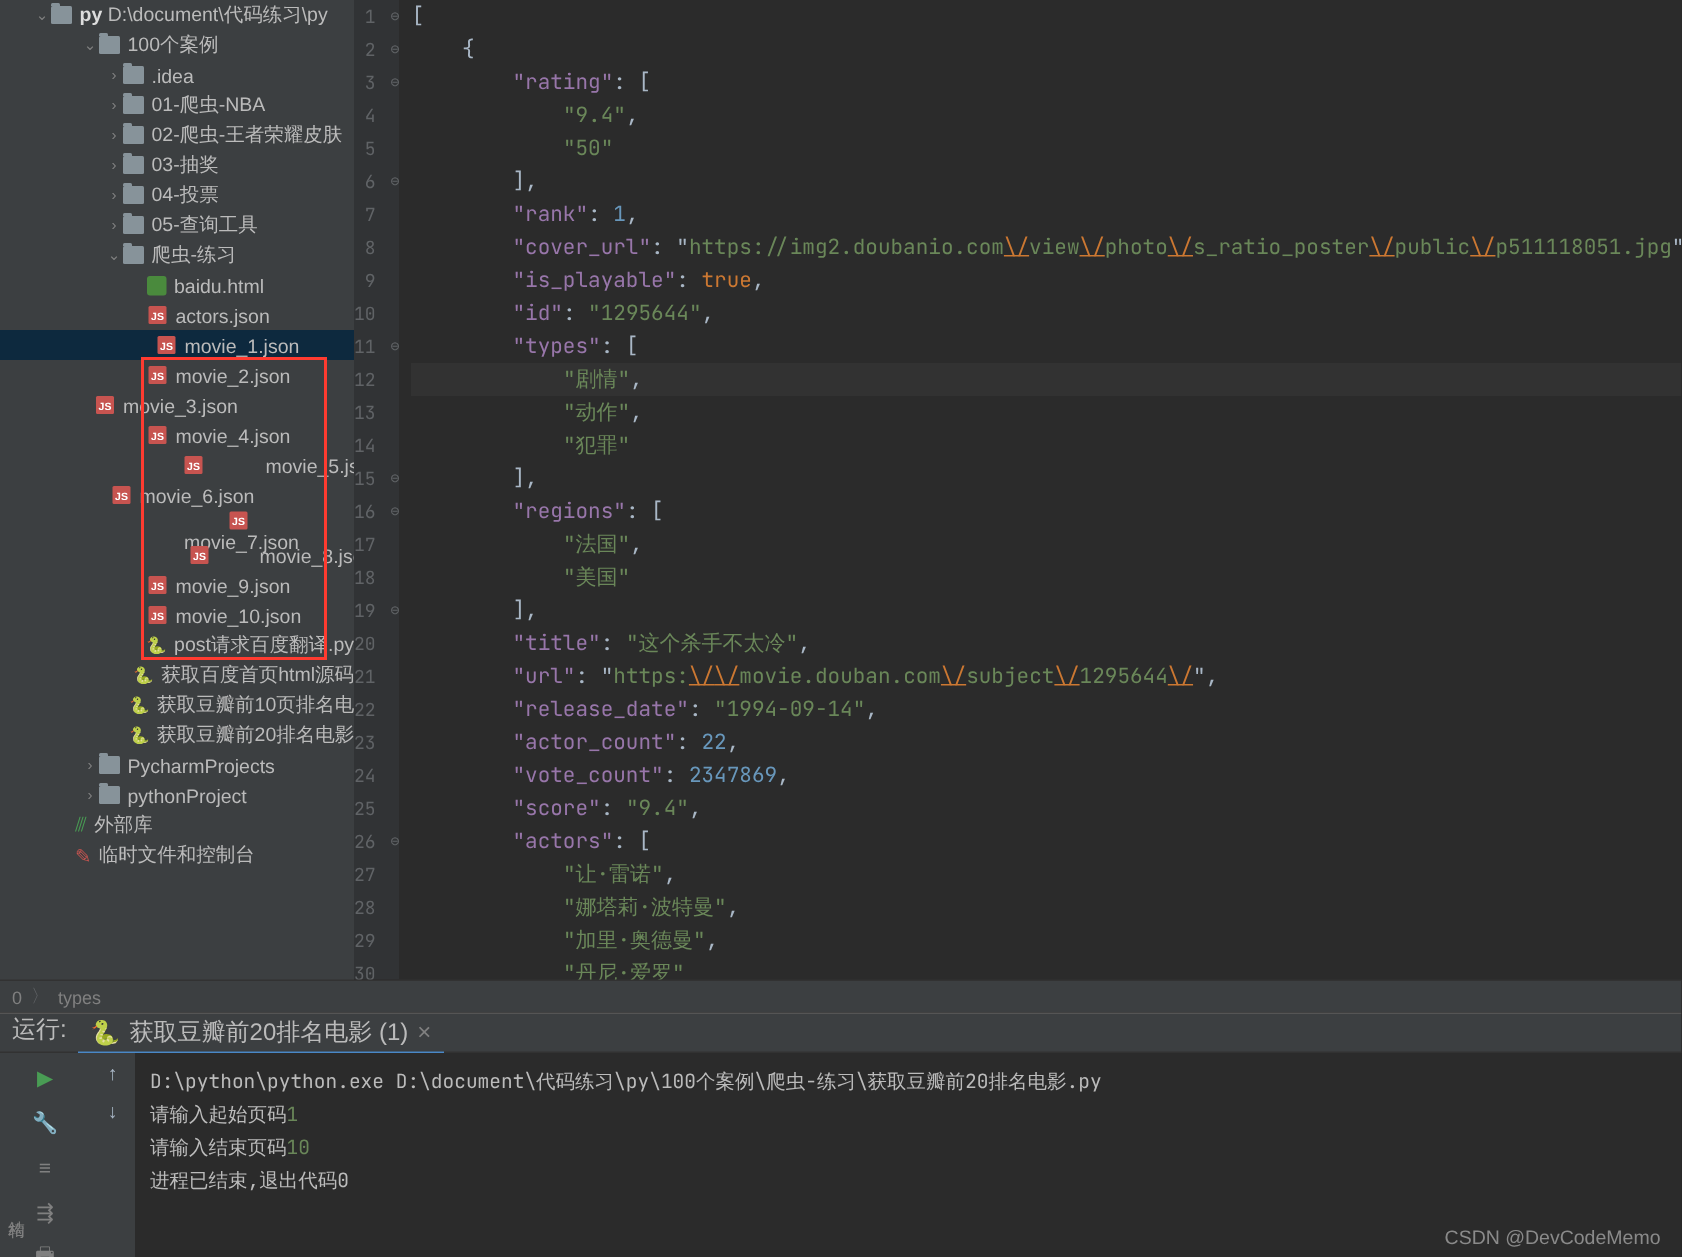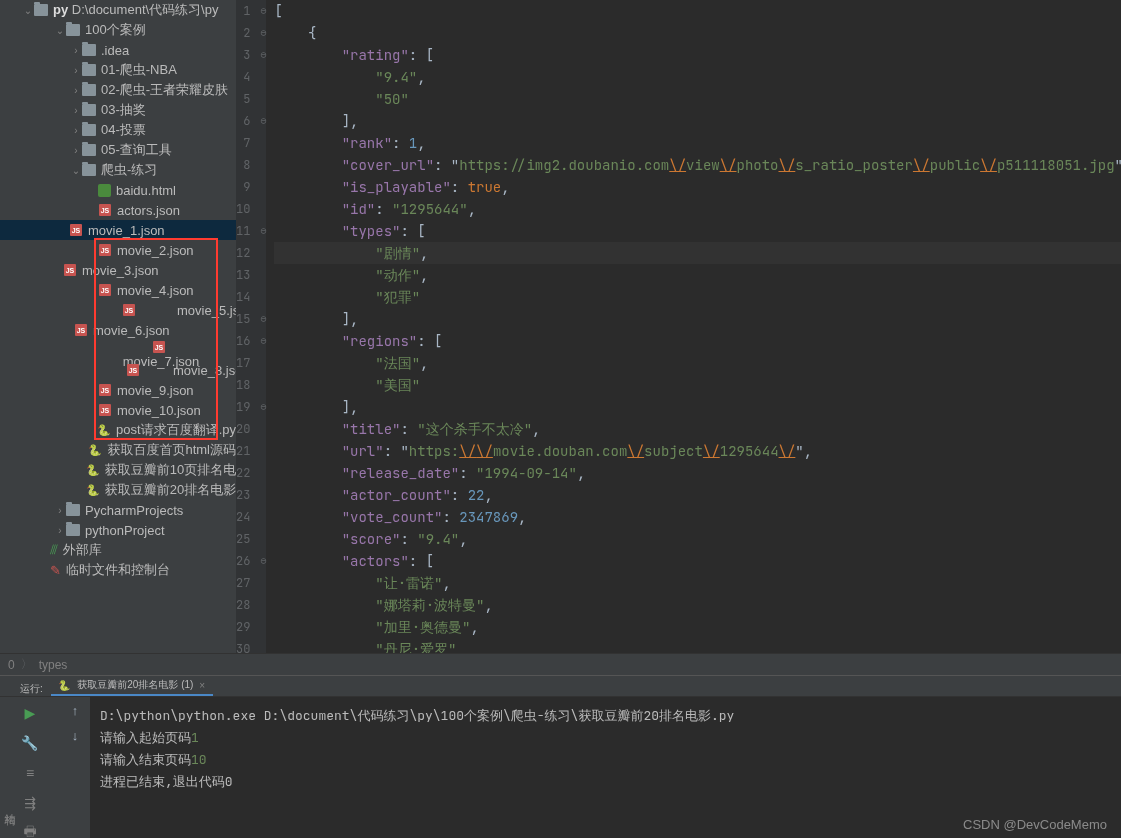--- a/index.html
+++ b/index.html
@@ -114,23 +114,23 @@
   height: 163px;
   background: #2b2b2b;
   border-top: 1px solid #555;
   display: flex;
   flex-direction: column;
 }
 .run-tab {
   height: 26px;
   background: #3c3f41;
   display: flex;
-  align-items: flex-end;
-  padding-left: 20px;
-  font-size: 10px;
+  align-items: flex-start;
+  padding-left: 8px;
+  font-size: 16px;
   color: #bbbbbb;
   border-bottom: 1px solid #323232;
 }
 .run-tab .tab-item {
   display: flex;
   align-items: center;
   padding: 2px 8px;
   margin-left: 8px;
   border-bottom: 2px solid #4a88c7;
 }
@@ -259,21 +259,21 @@
       <div class="tree-item" style="padding-left: 86px;">
         <span class="arrow"></span>
         <span class="icon json-icon">
           <svg viewBox="0 0 14 14">
             <rect x="1" y="1" width="12" height="12" rx="1" fill="#c75450"></rect>
             <text x="7" y="10" text-anchor="middle" fill="#fff" font-size="7" font-family="sans-serif" font-weight="bold">JS</text>
           </svg>
         </span>
         <span class="label">actors.json</span>
       </div>
-      <div class="tree-item selected" style="padding-left: 57px;">
+      <div class="tree-item selected" style="padding-left: 92px;">
         <span class="arrow"></span>
         <span class="icon json-icon">
           <svg viewBox="0 0 14 14">
             <rect x="1" y="1" width="12" height="12" rx="1" fill="#c75450"></rect>
             <text x="7" y="10" text-anchor="middle" fill="#fff" font-size="7" font-family="sans-serif" font-weight="bold">JS</text>
           </svg>
         </span>
         <span class="label">movie_1.json</span>
       </div>
       <div class="tree-item" style="padding-left: 86px;">

